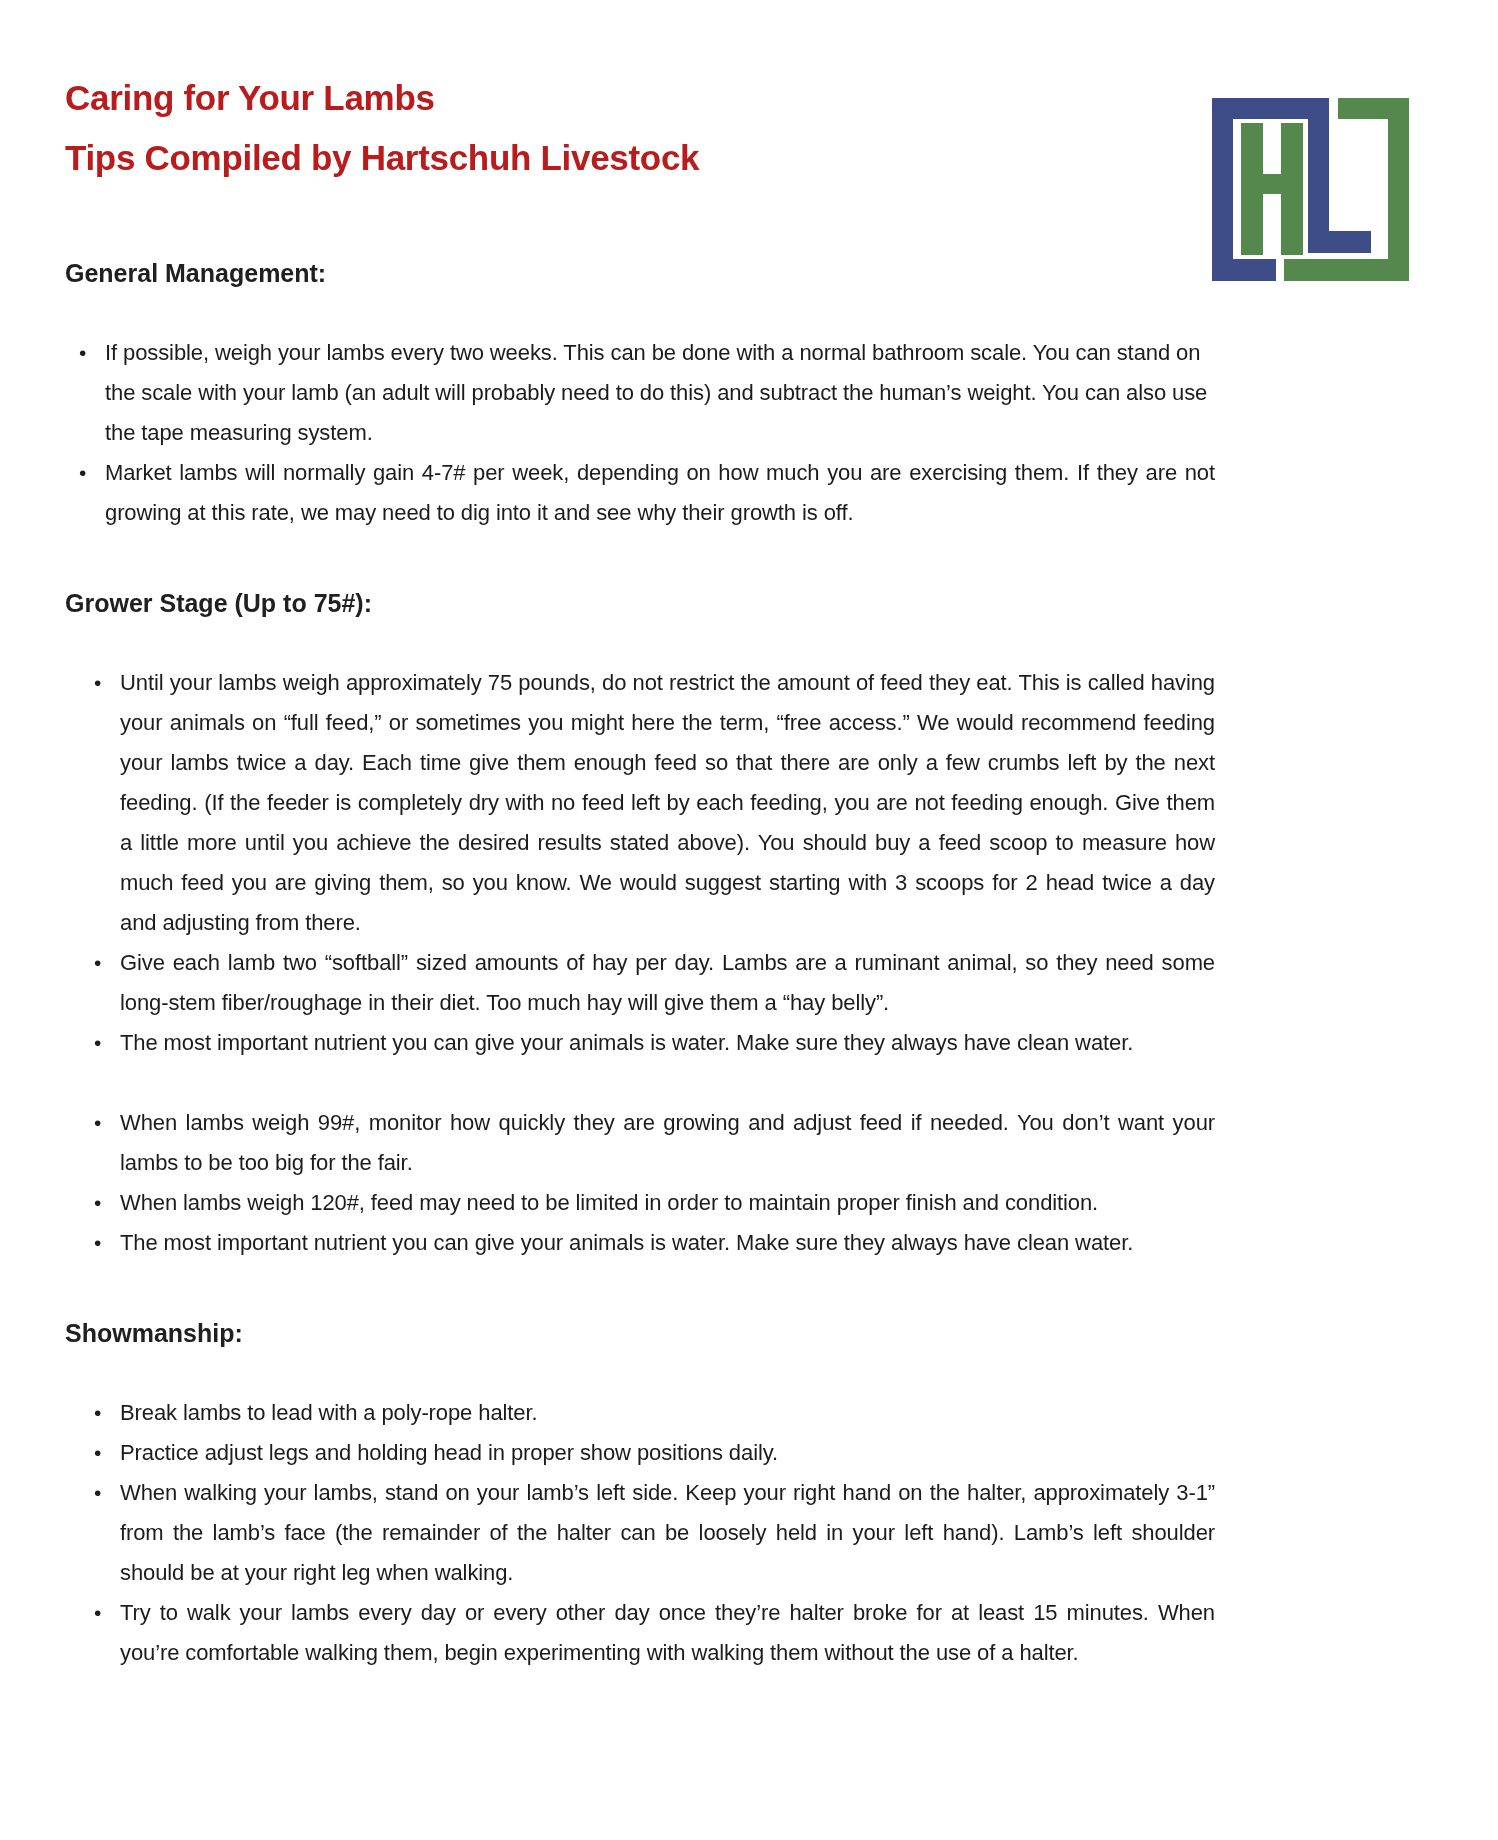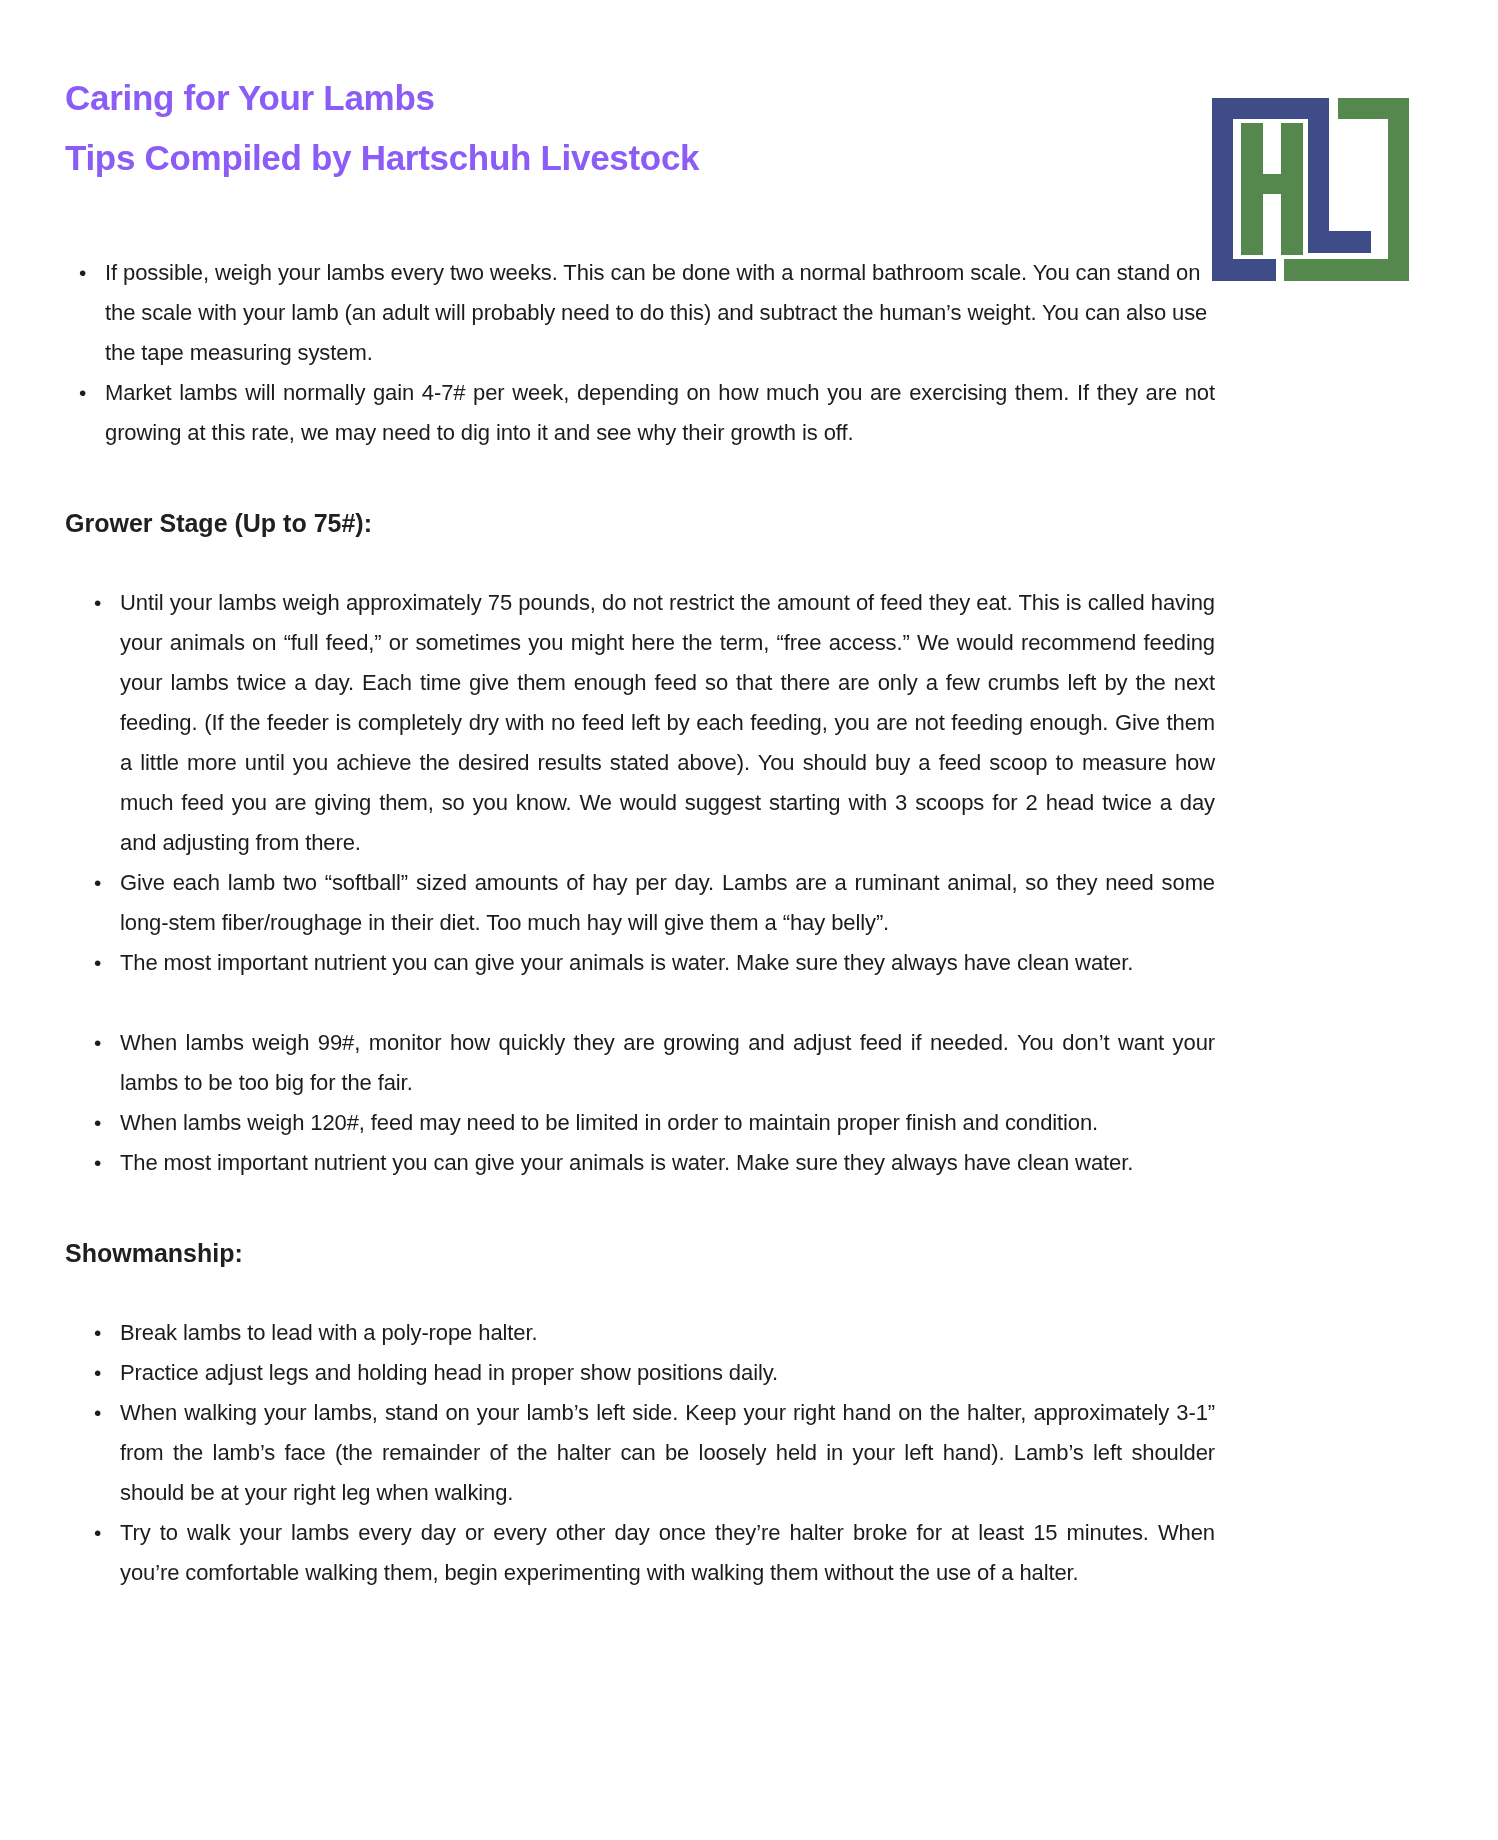--- a/index.html
+++ b/index.html
@@ -16,21 +16,21 @@
     position:absolute;
     left:65px;
     top:0;
     width:1150px;
   }
   .title{
     margin:68px 0 65px 0;
     font-size:35px;
     line-height:60px;
     font-weight:700;
-    color:#8b5cf6;
+    color:#b91c1c;
     letter-spacing:-0.3px;
   }
   h2.section-heading{
     font-size:25px;
     line-height:40px;
     font-weight:700;
     color:#202020;
     margin:50px 0 0 0;
   }
   ul.bullets{
@@ -88,20 +88,21 @@
   </svg>
 
   <div class="content">
 
     <div class="title">
       <div>Caring for Your Lambs</div>
       <div>Tips Compiled by Hartschuh Livestock</div>
     </div>
 
     <section>
+      <h2 class="section-heading">General Management:</h2>
       <ul class="bullets indent-a">
         <li>
           <span class="dot">•</span>
           <span class="btext">If possible, weigh your lambs every two weeks. This can be done with a normal bathroom scale. You can stand on the scale with your lamb (an adult will probably need to do this) and subtract the human’s weight. You can also use the tape measuring system.</span>
         </li>
         <li class="justify">
           <span class="dot">•</span>
           <span class="btext">Market lambs will normally gain 4-7# per week, depending on how much you are exercising them. If they are not growing at this rate, we may need to dig into it and see why their growth is off.</span>
         </li>
       </ul>

